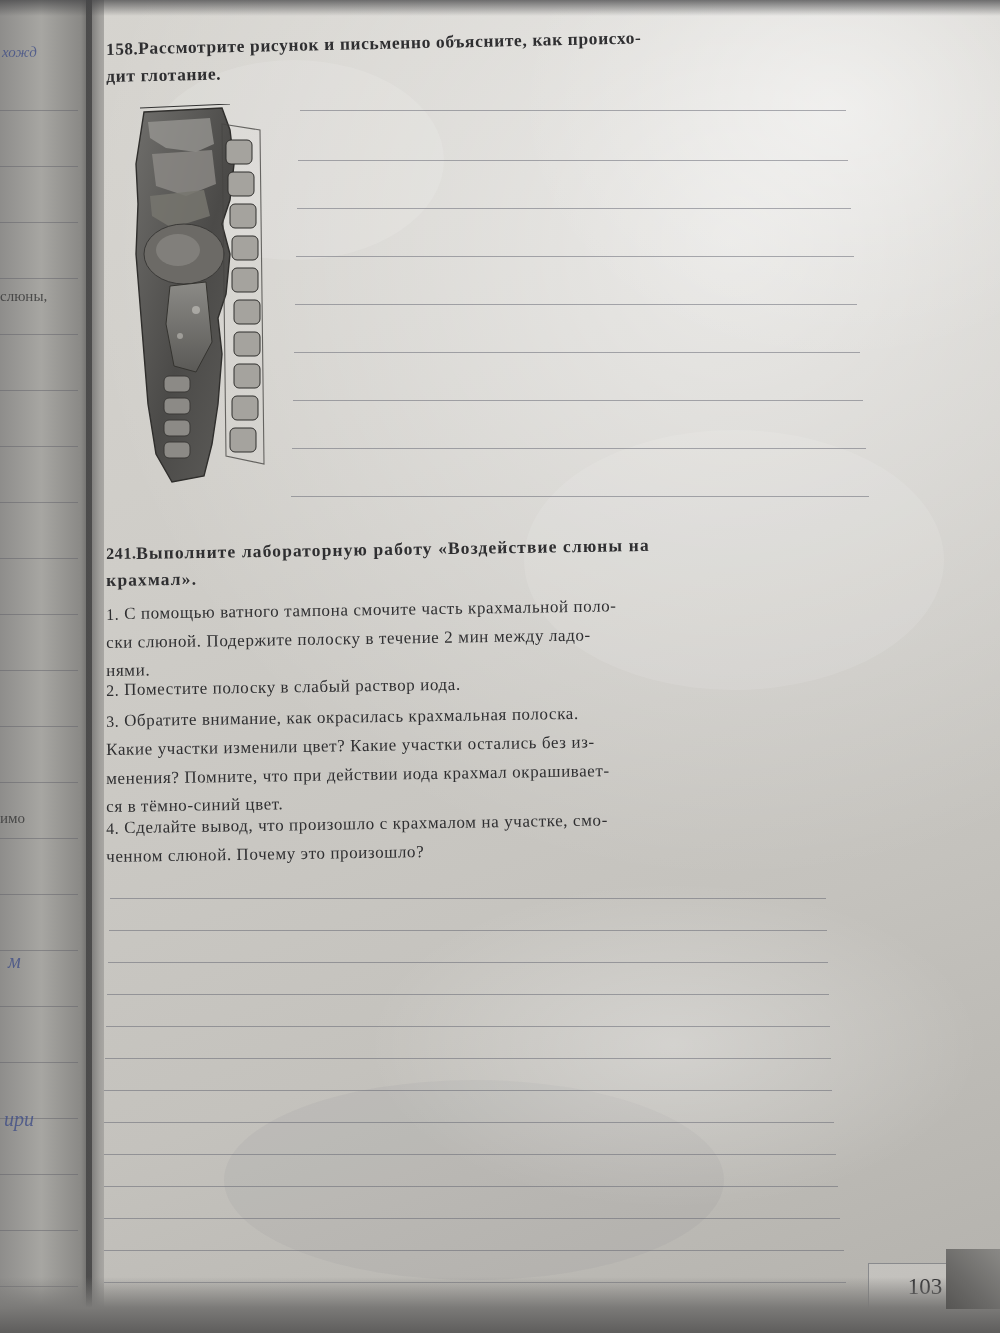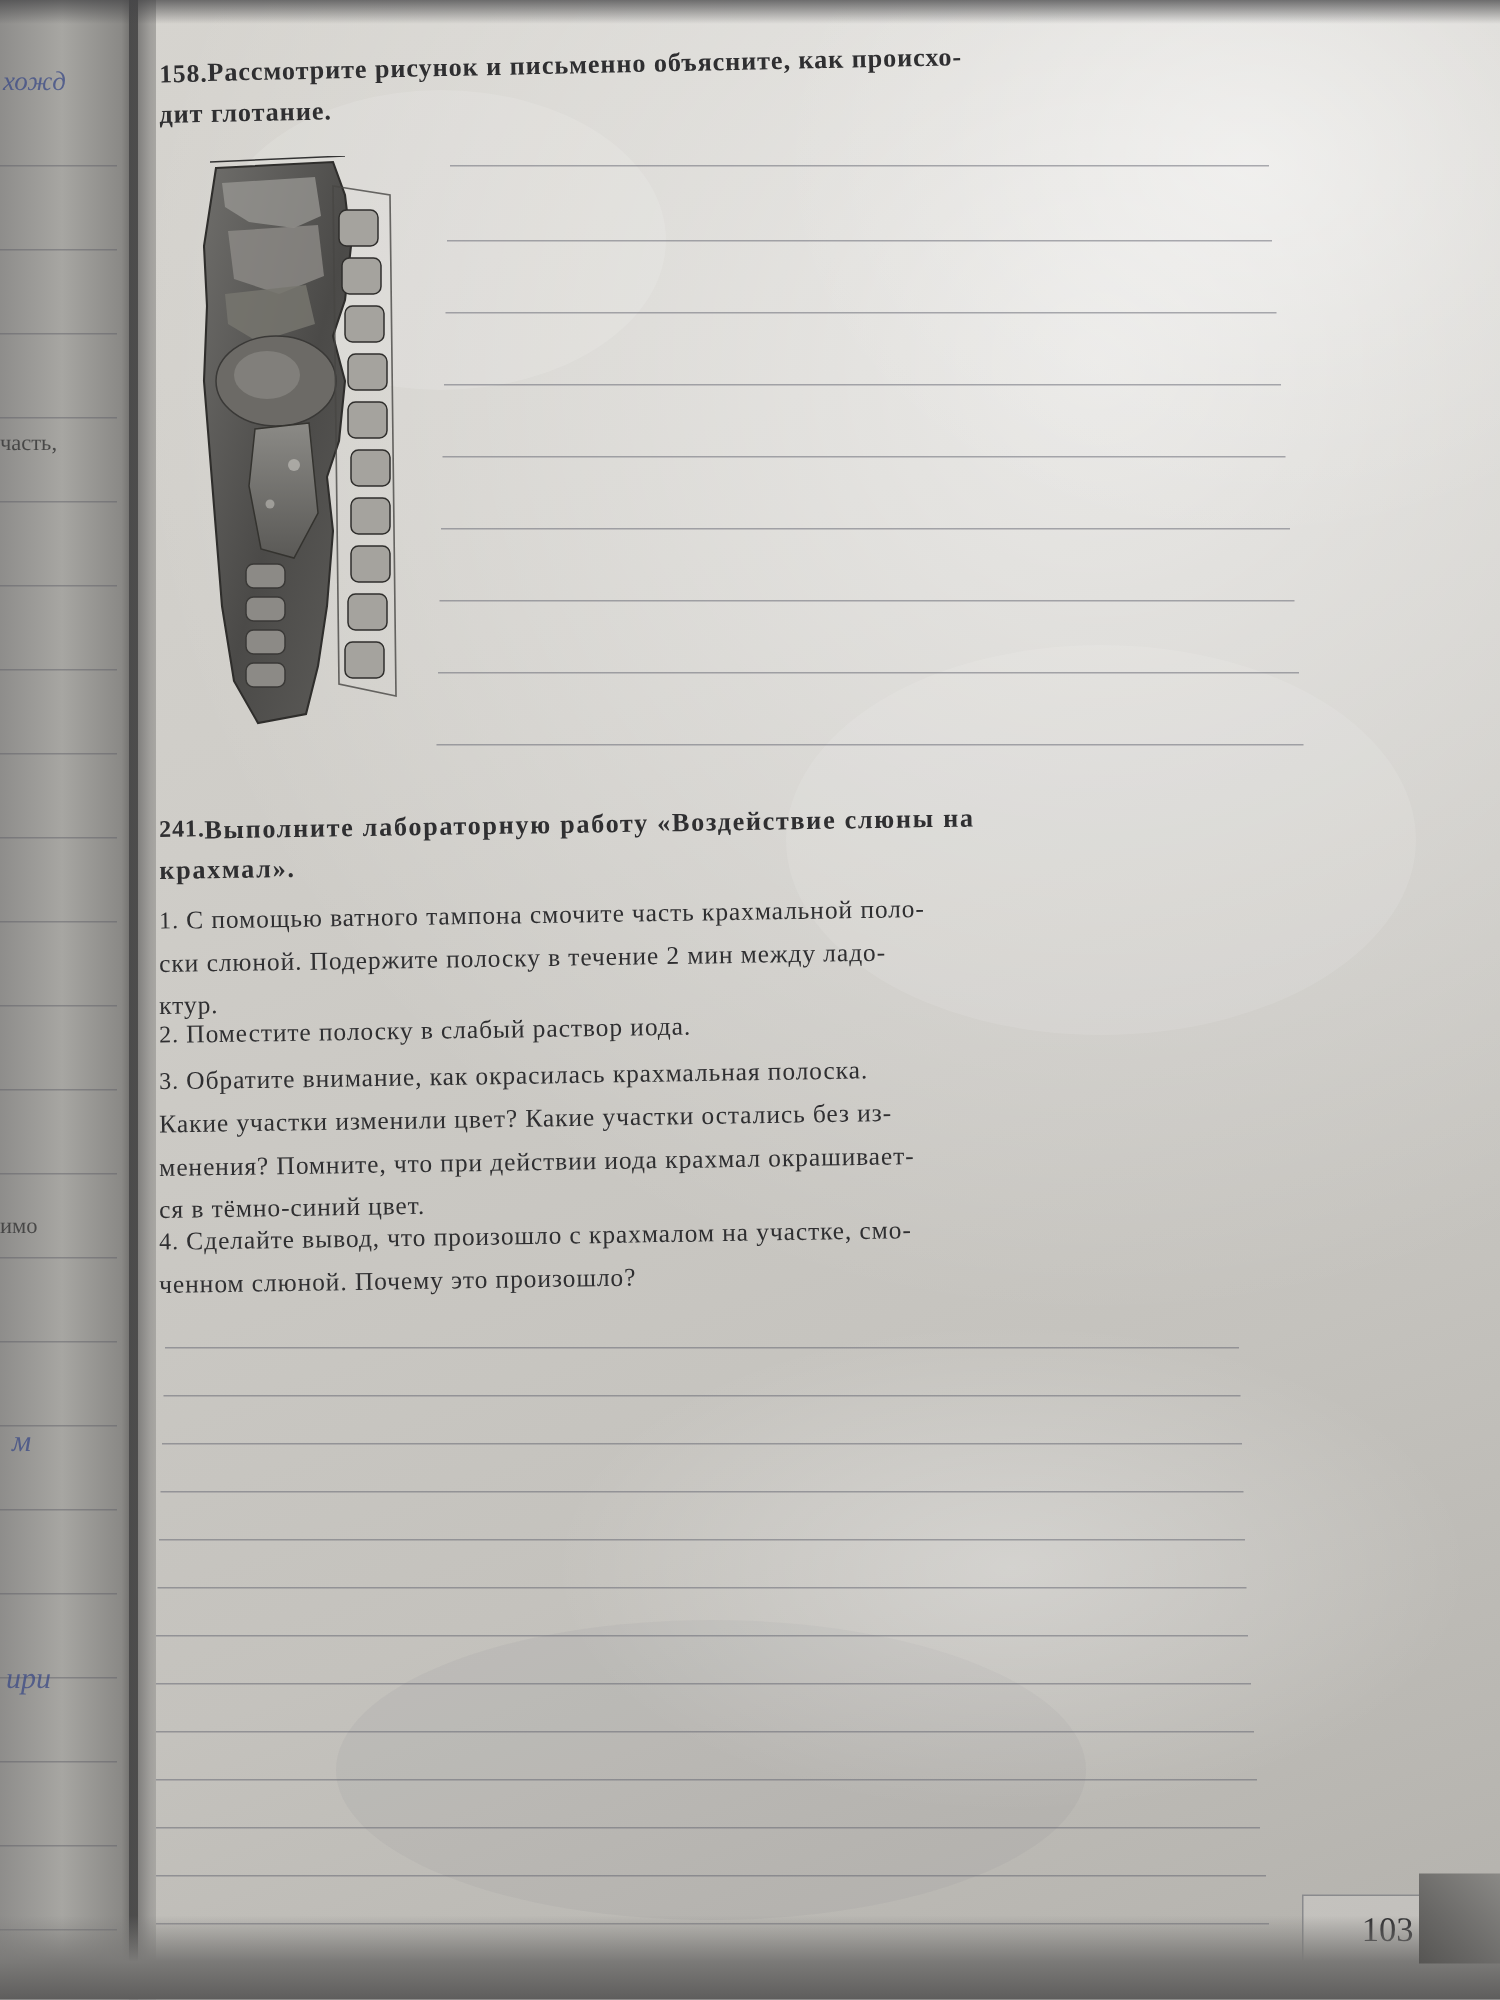--- a/index.html
+++ b/index.html
@@ -37,21 +37,21 @@
     left: 0;
     width: 78px;
     height: 1px;
     background: rgba(90,92,100,0.45);
   }
   .lscribble {
     position: absolute;
     color: #3b4a86;
     font-family: "Liberation Serif", serif;
     font-style: italic;
-    font-size: 18px;
+    font-size: 15px;
     opacity: .75;
   }
   .lword {
     position: absolute;
     color: #3a3a3a;
     font-family: "Liberation Serif", serif;
     font-size: 15px;
     opacity: .85;
   }
 
@@ -199,21 +199,21 @@
     <div class="lline" style="top:894px"></div>
     <div class="lline" style="top:950px"></div>
     <div class="lline" style="top:1006px"></div>
     <div class="lline" style="top:1062px"></div>
     <div class="lline" style="top:1118px"></div>
     <div class="lline" style="top:1174px"></div>
     <div class="lline" style="top:1230px"></div>
     <div class="lline" style="top:1286px"></div>
 
     <span class="lscribble" style="left:2px; top:44px;">хожд</span>
-    <span class="lword" style="left:0px; top:288px;">часть,</span>
+    <span class="lword" style="left:0px; top:288px;">слюны,</span>
     <span class="lword" style="left:0px; top:810px;">имо</span>
     <span class="lscribble" style="left:8px; top:950px; font-size:20px;">м</span>
     <span class="lscribble" style="left:4px; top:1108px; font-size:20px;">ири</span>
   </div>
 
   <div id="gutter"></div>
 
   <div id="right-page">
 
     <div class="blotch" style="left:40px; top:60px; width:300px; height:200px; background:rgba(255,255,255,.12);"></div>
@@ -288,21 +288,21 @@
     <div class="wline" style="left:188px; top:448px;  width:574px;"></div>
     <div class="wline" style="left:187px; top:496px;  width:578px;"></div>
 
     <span class="ptxt bold" style="left:2px; top:545px; font-size:16px; transform:rotate(-0.9deg); transform-origin:left top;">241.</span>
     <span class="ptxt bold" style="left:32px; top:543px; font-size:17.5px; letter-spacing:1.1px; transform:rotate(-0.9deg); transform-origin:left top;">Выполните лабораторную работу «Воздействие слюны на</span>
     <span class="ptxt bold" style="left:2px; top:570px; font-size:17.5px; letter-spacing:1.1px; transform:rotate(-0.9deg); transform-origin:left top;">крахмал».</span>
 
     <span class="ptxt" style="left:2px; top:606px; font-size:16px; transform:rotate(-0.9deg); transform-origin:left top;">1.</span>
     <span class="ptxt" style="left:20px; top:604px; font-size:17px; transform:rotate(-0.9deg); transform-origin:left top;">С помощью ватного тампона смочите часть крахмальной поло-</span>
     <span class="ptxt" style="left:2px; top:633px; font-size:17px; transform:rotate(-0.9deg); transform-origin:left top;">ски слюной. Подержите полоску в течение 2 мин между ладо-</span>
-    <span class="ptxt" style="left:2px; top:661px; font-size:17px; transform:rotate(-0.9deg); transform-origin:left top;">ктур.</span>
+    <span class="ptxt" style="left:2px; top:661px; font-size:17px; transform:rotate(-0.9deg); transform-origin:left top;">нями.</span>
 
     <span class="ptxt" style="left:2px; top:682px; font-size:16px; transform:rotate(-0.9deg); transform-origin:left top;">2.</span>
     <span class="ptxt" style="left:20px; top:680px; font-size:17px; transform:rotate(-0.9deg); transform-origin:left top;">Поместите полоску в слабый раствор иода.</span>
 
     <span class="ptxt" style="left:2px; top:713px; font-size:16px; transform:rotate(-0.9deg); transform-origin:left top;">3.</span>
     <span class="ptxt" style="left:20px; top:711px; font-size:17px; transform:rotate(-0.9deg); transform-origin:left top;">Обратите внимание, как окрасилась крахмальная полоска.</span>
     <span class="ptxt" style="left:2px; top:740px; font-size:17px; transform:rotate(-0.9deg); transform-origin:left top;">Какие участки изменили цвет? Какие участки остались без из-</span>
     <span class="ptxt" style="left:2px; top:769px; font-size:17px; transform:rotate(-0.9deg); transform-origin:left top;">менения? Помните, что при действии иода крахмал окрашивает-</span>
     <span class="ptxt" style="left:2px; top:797px; font-size:17px; transform:rotate(-0.9deg); transform-origin:left top;">ся в тёмно-синий цвет.</span>
 

